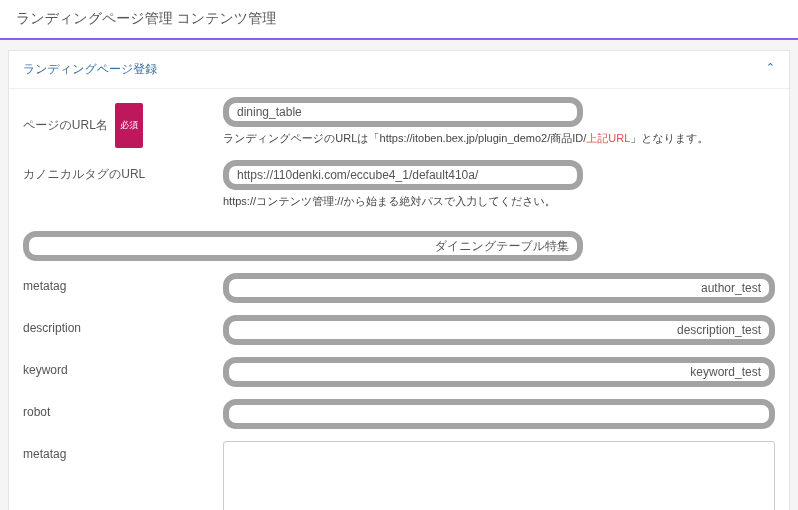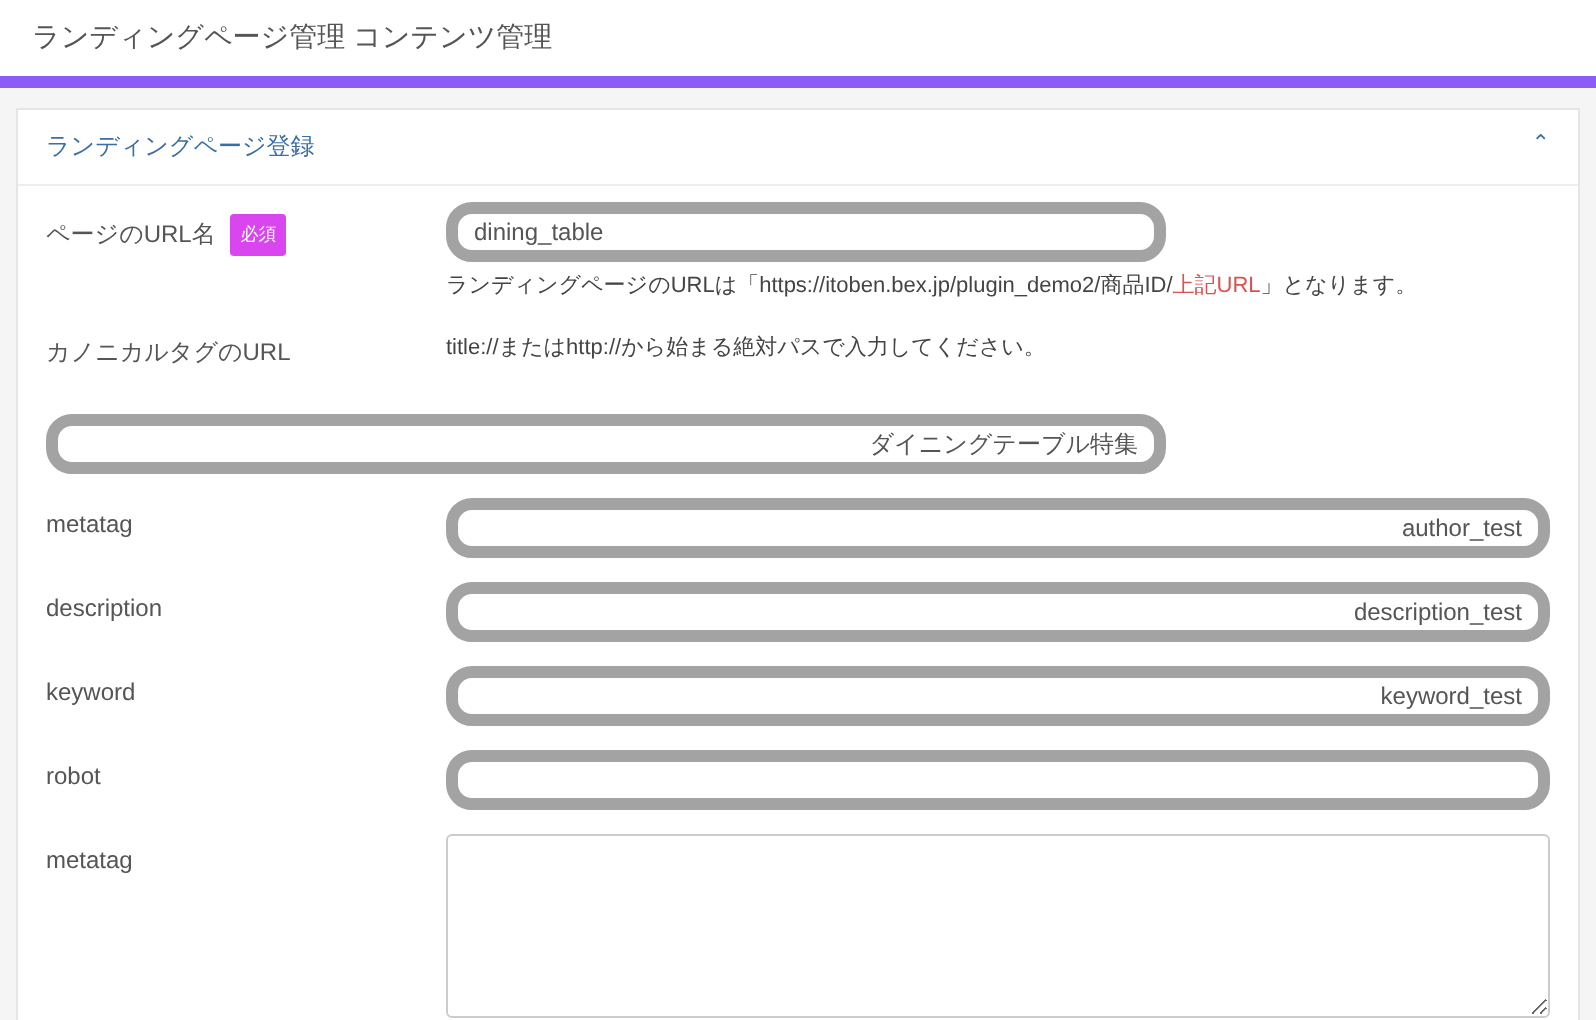--- a/index.html
+++ b/index.html
@@ -1,25 +1,25 @@
 <!DOCTYPE html>
 <html><head>
 <meta charset="utf-8">
 <style>
 * { box-sizing: border-box; margin: 0; padding: 0; }
 body { font-family: "Hiragino Kaku Gothic ProN", "メイリオ", Meiryo, sans-serif; font-size: 12px; color: #333; background: #f5f5f5; width: 798px; }
-.page-title { padding: 10px 16px; font-size: 14px; color: #555; background: #fff; border-bottom: 6px solid #8b5cf6; }
+.page-title { padding: 10px 16px; font-size: 14px; color: #555; background: #fff; border-bottom: 2px solid #8b5cf6; }
 .panel { margin: 10px 8px; background: #fff; border: 1px solid #e5e5e5; }
 .panel-header { display: flex; justify-content: space-between; align-items: flex-start; padding: 10px 14px; color: #3a6ea5; font-size: 12px; cursor: pointer; }
 .panel-header .chev { color: #3a6ea5; font-size: 11px; }
 .panel-body { padding: 2px 14px 14px; border-top: 1px solid #eee; }
 .row { display: flex; align-items: flex-start; padding: 6px 0; }
 .lbl { width: 200px; color: #555; font-size: 12px; padding-top: 6px; }
 .fld { flex: 1; }
-.badge { display: inline-block; background: #d946ef; color: #fff; font-size: 9px; padding: 4px 5px; border-radius: 2px; margin-left: 4px; vertical-align: 1px; }
+.badge { display: inline-block; background: #be185d; color: #fff; font-size: 9px; padding: 16px 5px; border-radius: 2px; margin-left: 4px; vertical-align: 1px; }
 input[type="text"] { width: 100%; max-width: 360px; padding: 2px 8px; border: 6px solid #a3a3a3; border-radius: 13px; font-size: 12px; color: #555; }
 input.wide { max-width: 560px; text-align: right; }
 textarea { width: 100%; max-width: 560px; height: 92px; padding: 5px 8px; border: 1px solid #ccc; border-radius: 3px; resize: both; }
 .help { font-size: 11px; color: #444; margin-top: 4px; }
 .help .red { color: #d9534f; margin-top: 12px; }
 </style>
 </head>
 <body>
 
 <div class="page-title">ランディングページ管理  コンテンツ管理</div>
@@ -40,21 +40,22 @@
         <input type="text" value="dining_table" style="">
         <div class="help">
           <span>ランディングページのURLは「https://itoben.bex.jp/plugin_demo2/商品ID/</span><span class="red">上記URL</span><span>」となります。</span>
         </div>
       </div>
     </div>
 
     <div class="row">
       <div class="lbl">カノニカルタグのURL</div>
       <div class="fld">
-        <div class="help">title://またはhttp://から始まる絶対パスで入力してください。</div>
+        <input type="text" value="https://110denki.com/eccube4_1/default410a/" style="">
+        <div class="help">https://コンテンツ管理://から始まる絶対パスで入力してください。</div>
       </div>
     </div>
 
     <div class="row" style="margin-top:10px">
       <div class="fld"><input type="text" class="wide" value="ダイニングテーブル特集" style=""></div>
     </div>
 
     <div class="row">
       <div class="lbl">metatag</div>
       <div class="fld"><input type="text" class="wide" value="author_test" style=""></div>

